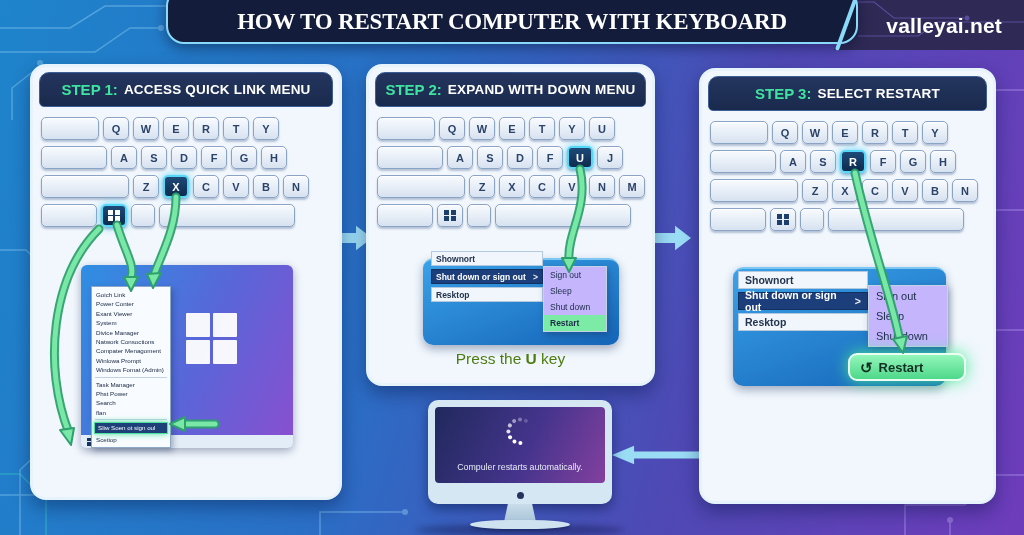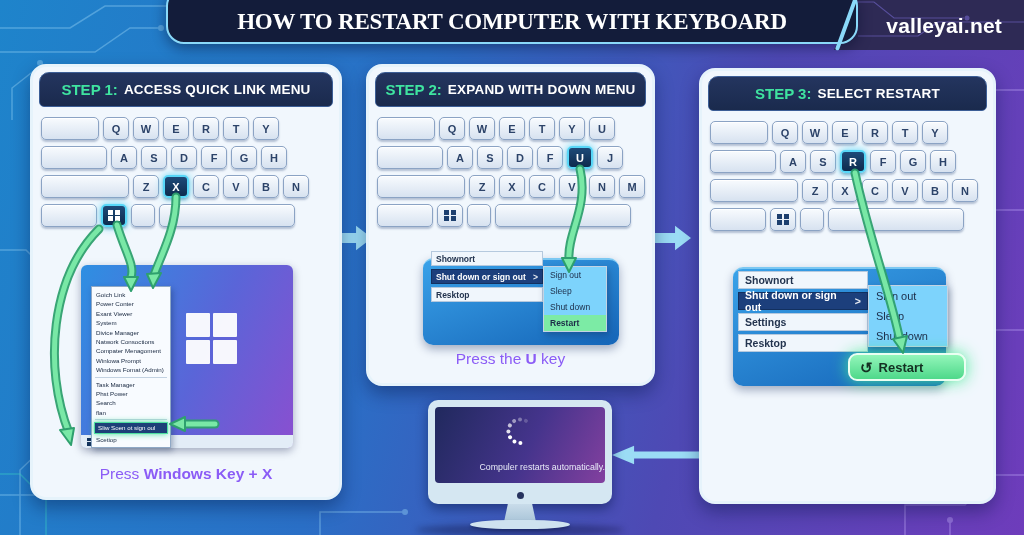--- a/index.html
+++ b/index.html
@@ -65,35 +65,35 @@
   #panel2 .os-back{left:31px;top:196px;width:213px;height:117px;}
   .os-list{position:absolute;z-index:2;}
   #panel1 .os-list{left:62px;top:184px;width:112px;}
   #panel2 .os-list{left:36px;top:200px;width:130px;}
   .os-row{background:#f0f6fc;border:1px solid #b5c9de;color:#23344f;font-weight:bold;display:flex;align-items:center;
     justify-content:space-between;box-sizing:border-box;margin-bottom:3px;}
   #panel1 .os-row{height:15px;font-size:8.5px;padding:0 4px;}
   #panel2 .os-row{height:18px;font-size:10.5px;padding:0 6px;}
   .os-row.hl{background:#1c3f7c;color:#fff;border-color:#12305f;}
   .chev{font-weight:bold;opacity:.9;}
-  .os-sub{position:absolute;background:#7dd3fc;border:1px solid #c3d3e3;box-shadow:2px 3px 7px rgba(20,40,80,.35);z-index:2;}
+  .os-sub{position:absolute;background:#c4b5fd;border:1px solid #c3d3e3;box-shadow:2px 3px 7px rgba(20,40,80,.35);z-index:2;}
   #panel1 .os-sub{left:174px;top:199px;width:62px;}
   #panel2 .os-sub{left:166px;top:214px;width:78px;}
   .os-sub-row{color:#1c2c48;display:flex;align-items:center;}
   #panel1 .os-sub-row{height:16px;font-size:8.5px;padding-left:6px;}
   #panel2 .os-sub-row{height:20px;font-size:11px;padding-left:7px;}
   #panel1 .os-sub-row.hl{background:#7ceba5;font-weight:bold;}
   .restart-pill{position:absolute;left:146px;top:282px;width:118px;height:28px;border-radius:9px;z-index:3;
     background:linear-gradient(180deg,#93f6ba,#4ed88a);border:2px solid #eafff2;
     box-shadow:0 0 16px rgba(70,235,150,.95);display:flex;align-items:center;gap:6px;padding-left:10px;box-sizing:border-box;}
   .ricon{font-size:15px;font-weight:bold;color:#143022;line-height:1;}
   .restart-pill .rlabel{font-size:13px;font-weight:bold;color:#143022;}
 
   
-  .caption{position:absolute;left:0;width:100%;text-align:center;color:#8b5cf6;font-size:15.5px;}
+  .caption{position:absolute;left:0;width:100%;text-align:center;color:#4d7c0f;font-size:15.5px;}
   #panel0 .caption{bottom:14px;}
   #panel1 .caption{bottom:15px;}
   #panel2 .caption{bottom:14px;}
   .caption .b{font-weight:800;}
 
   
   .arrow-right{position:absolute;background:#9bdcf5;z-index:2;
     clip-path:polygon(0 32%,58% 32%,58% 6%,100% 50%,58% 94%,58% 68%,0 68%);}
   #arrow-1{left:334px;top:224px;width:38px;height:28px;}
   #arrow-2{left:653px;top:224px;width:38px;height:28px;}
@@ -111,21 +111,21 @@
   .monitor{position:absolute;left:428px;top:400px;z-index:3;}
   .mon-shadow{position:absolute;left:-12px;top:124px;width:208px;height:12px;border-radius:50%;background:rgba(10,10,50,.35);filter:blur(3px);}
   .mon-frame{position:relative;width:184px;height:104px;background:#d5e7f2;border-radius:10px;box-shadow:0 5px 12px rgba(5,15,60,.45);}
   .mon-screen{position:absolute;left:7px;top:7px;right:7px;height:76px;border-radius:4px;overflow:hidden;
     background:linear-gradient(115deg,#20295d,#45348c 55%,#83409f);}
   .cam{position:absolute;left:50%;bottom:5px;width:7px;height:7px;margin-left:-3.5px;border-radius:50%;background:#27335e;}
   .spinner{position:absolute;left:50%;top:24px;width:0;height:0;}
   .spinner i{position:absolute;left:-2.2px;top:-2.2px;width:4.4px;height:4.4px;border-radius:50%;background:#fff;
     transform:rotate(var(--a)) translate(12px);opacity:var(--o);}
   .mon-title{position:absolute;left:0;width:100%;top:39px;text-align:center;color:#fff;font-weight:800;font-size:12px;}
-  .mon-sub{position:absolute;left:0;width:100%;top:55px;text-align:right;color:#e8ebf8;font-size:8.8px;}
+  .mon-sub{position:absolute;left:0;width:100%;top:55px;text-align:center;color:#e8ebf8;font-size:8.8px;}
   .mon-stand{position:absolute;left:76px;top:104px;width:32px;height:18px;background:linear-gradient(180deg,#c9dcea,#a9c4d8);
     clip-path:polygon(12% 0,88% 0,100% 100%,0 100%);}
   .mon-base{position:absolute;left:42px;top:120px;width:100px;height:9px;border-radius:50%/60%;background:#cfe2ef;box-shadow:0 2px 3px rgba(10,20,60,.4);}
 </style>
 </head>
 <body>
 
 <div class="canvas">
 
   <svg class="circuit" width="1024" height="535">
@@ -267,21 +267,20 @@
       <path class="ga-over" d="M84,158 C92,185 102,198 98,210"></path>
       <path class="ga-over" d="M143,130 C143,162 128,188 121,208"></path>
       <path class="ga-over" d="M66,162 C18,210 10,300 36,366"></path>
       <path class="ga-over" d="M182,357 H152"></path>
       <polygon class="ga-head" points="91,210 105,210 98,224"></polygon>
       <polygon class="ga-head" points="114,207 128,206 120,221"></polygon>
       <polygon class="ga-head" points="27,363 41,361 38,378"></polygon>
       <polygon class="ga-head" points="152,350 152,364 137,357"></polygon>
     </svg>
 
-    <div class="caption" id="cap0"><span>Press </span><span class="b">Windows Key + X</span></div>
   </div>
 
   <div class="panel" id="panel1">
     <div class="step-header">
       <span class="step-label">STEP 2:</span>
       <span class="step-title">EXPAND WITH DOWN MENU</span>
     </div>
     <div class="keyboard">
         <div class="kb-row">
           <div class="key blank" style="width: 58px;"></div>
@@ -403,23 +402,20 @@
       </div>
 
     <div class="os-back"></div>
     <div class="os-list">
         <div class="os-row">
           <span>Shownort</span>
         </div>
         <div class="os-row hl">
           <span>Shut down or sign out</span>
           <span class="chev">&gt;</span>
-        </div>
-        <div class="os-row">
-          <span>Settings</span>
         </div>
         <div class="os-row">
           <span>Resktop</span>
         </div>
       </div>
     <div class="os-sub">
         <div class="os-sub-row">Sign out</div>
         <div class="os-sub-row">Sleep</div>
         <div class="os-sub-row">Shut down</div>
       </div>

